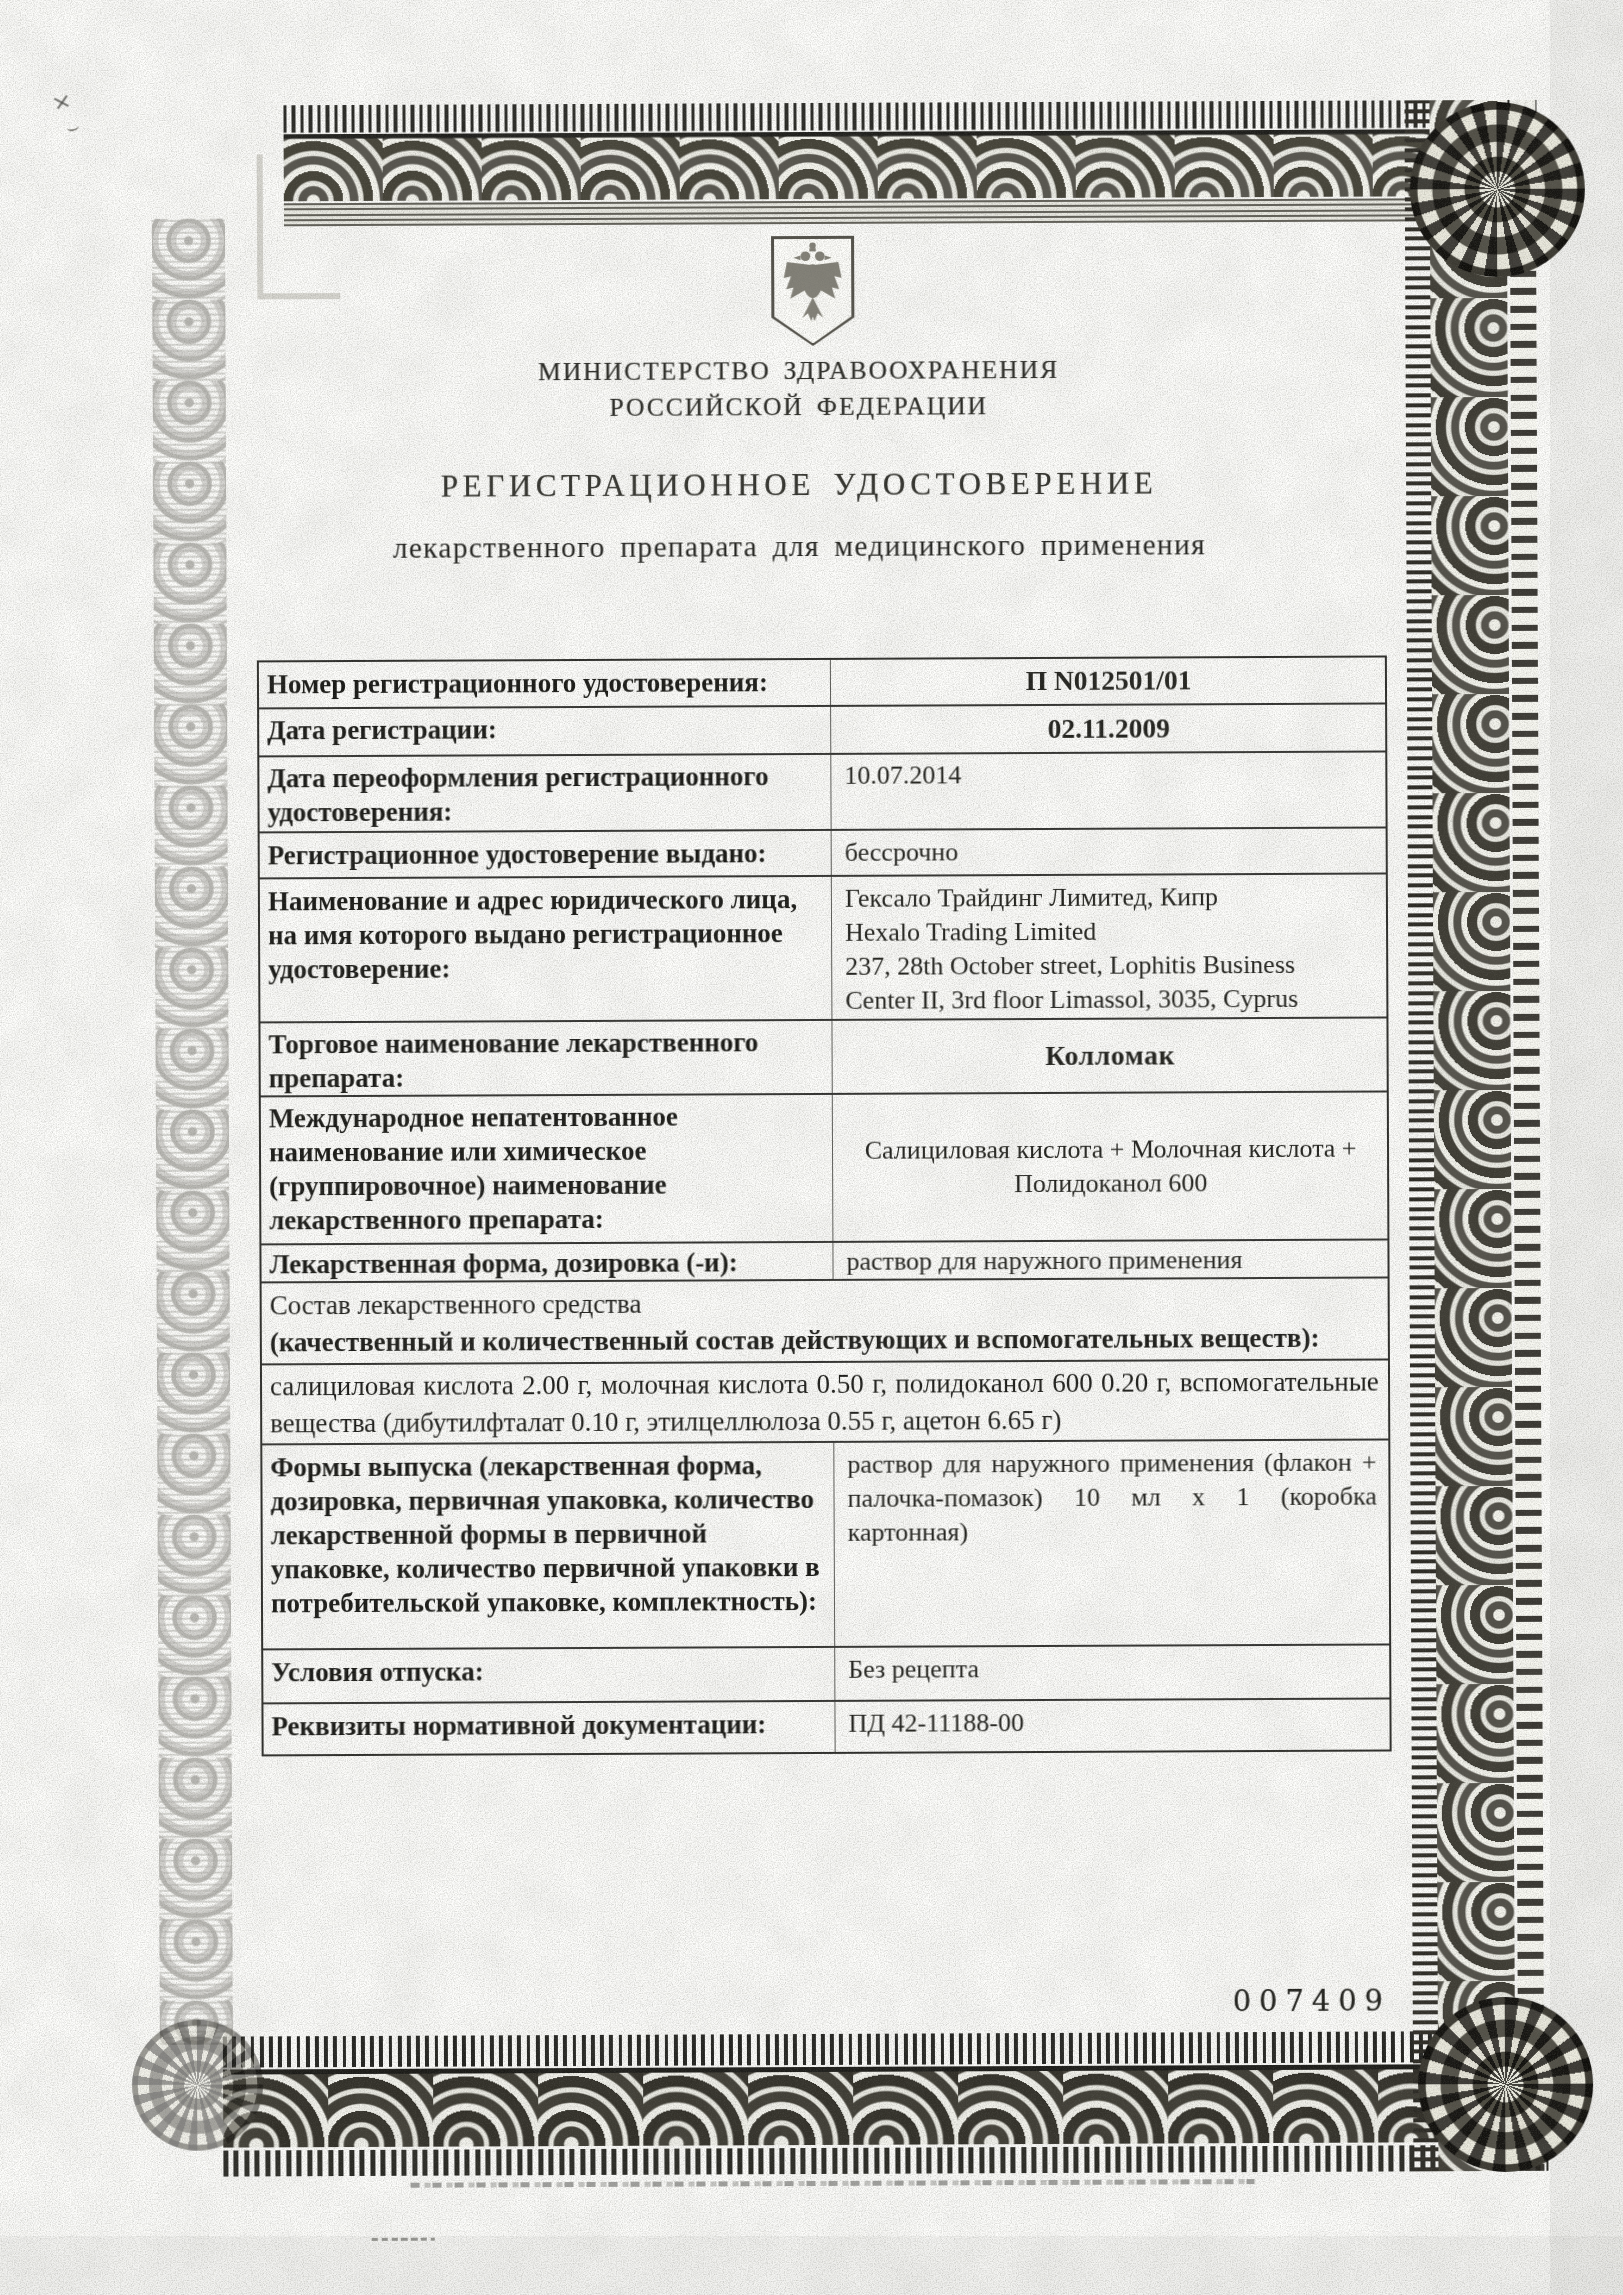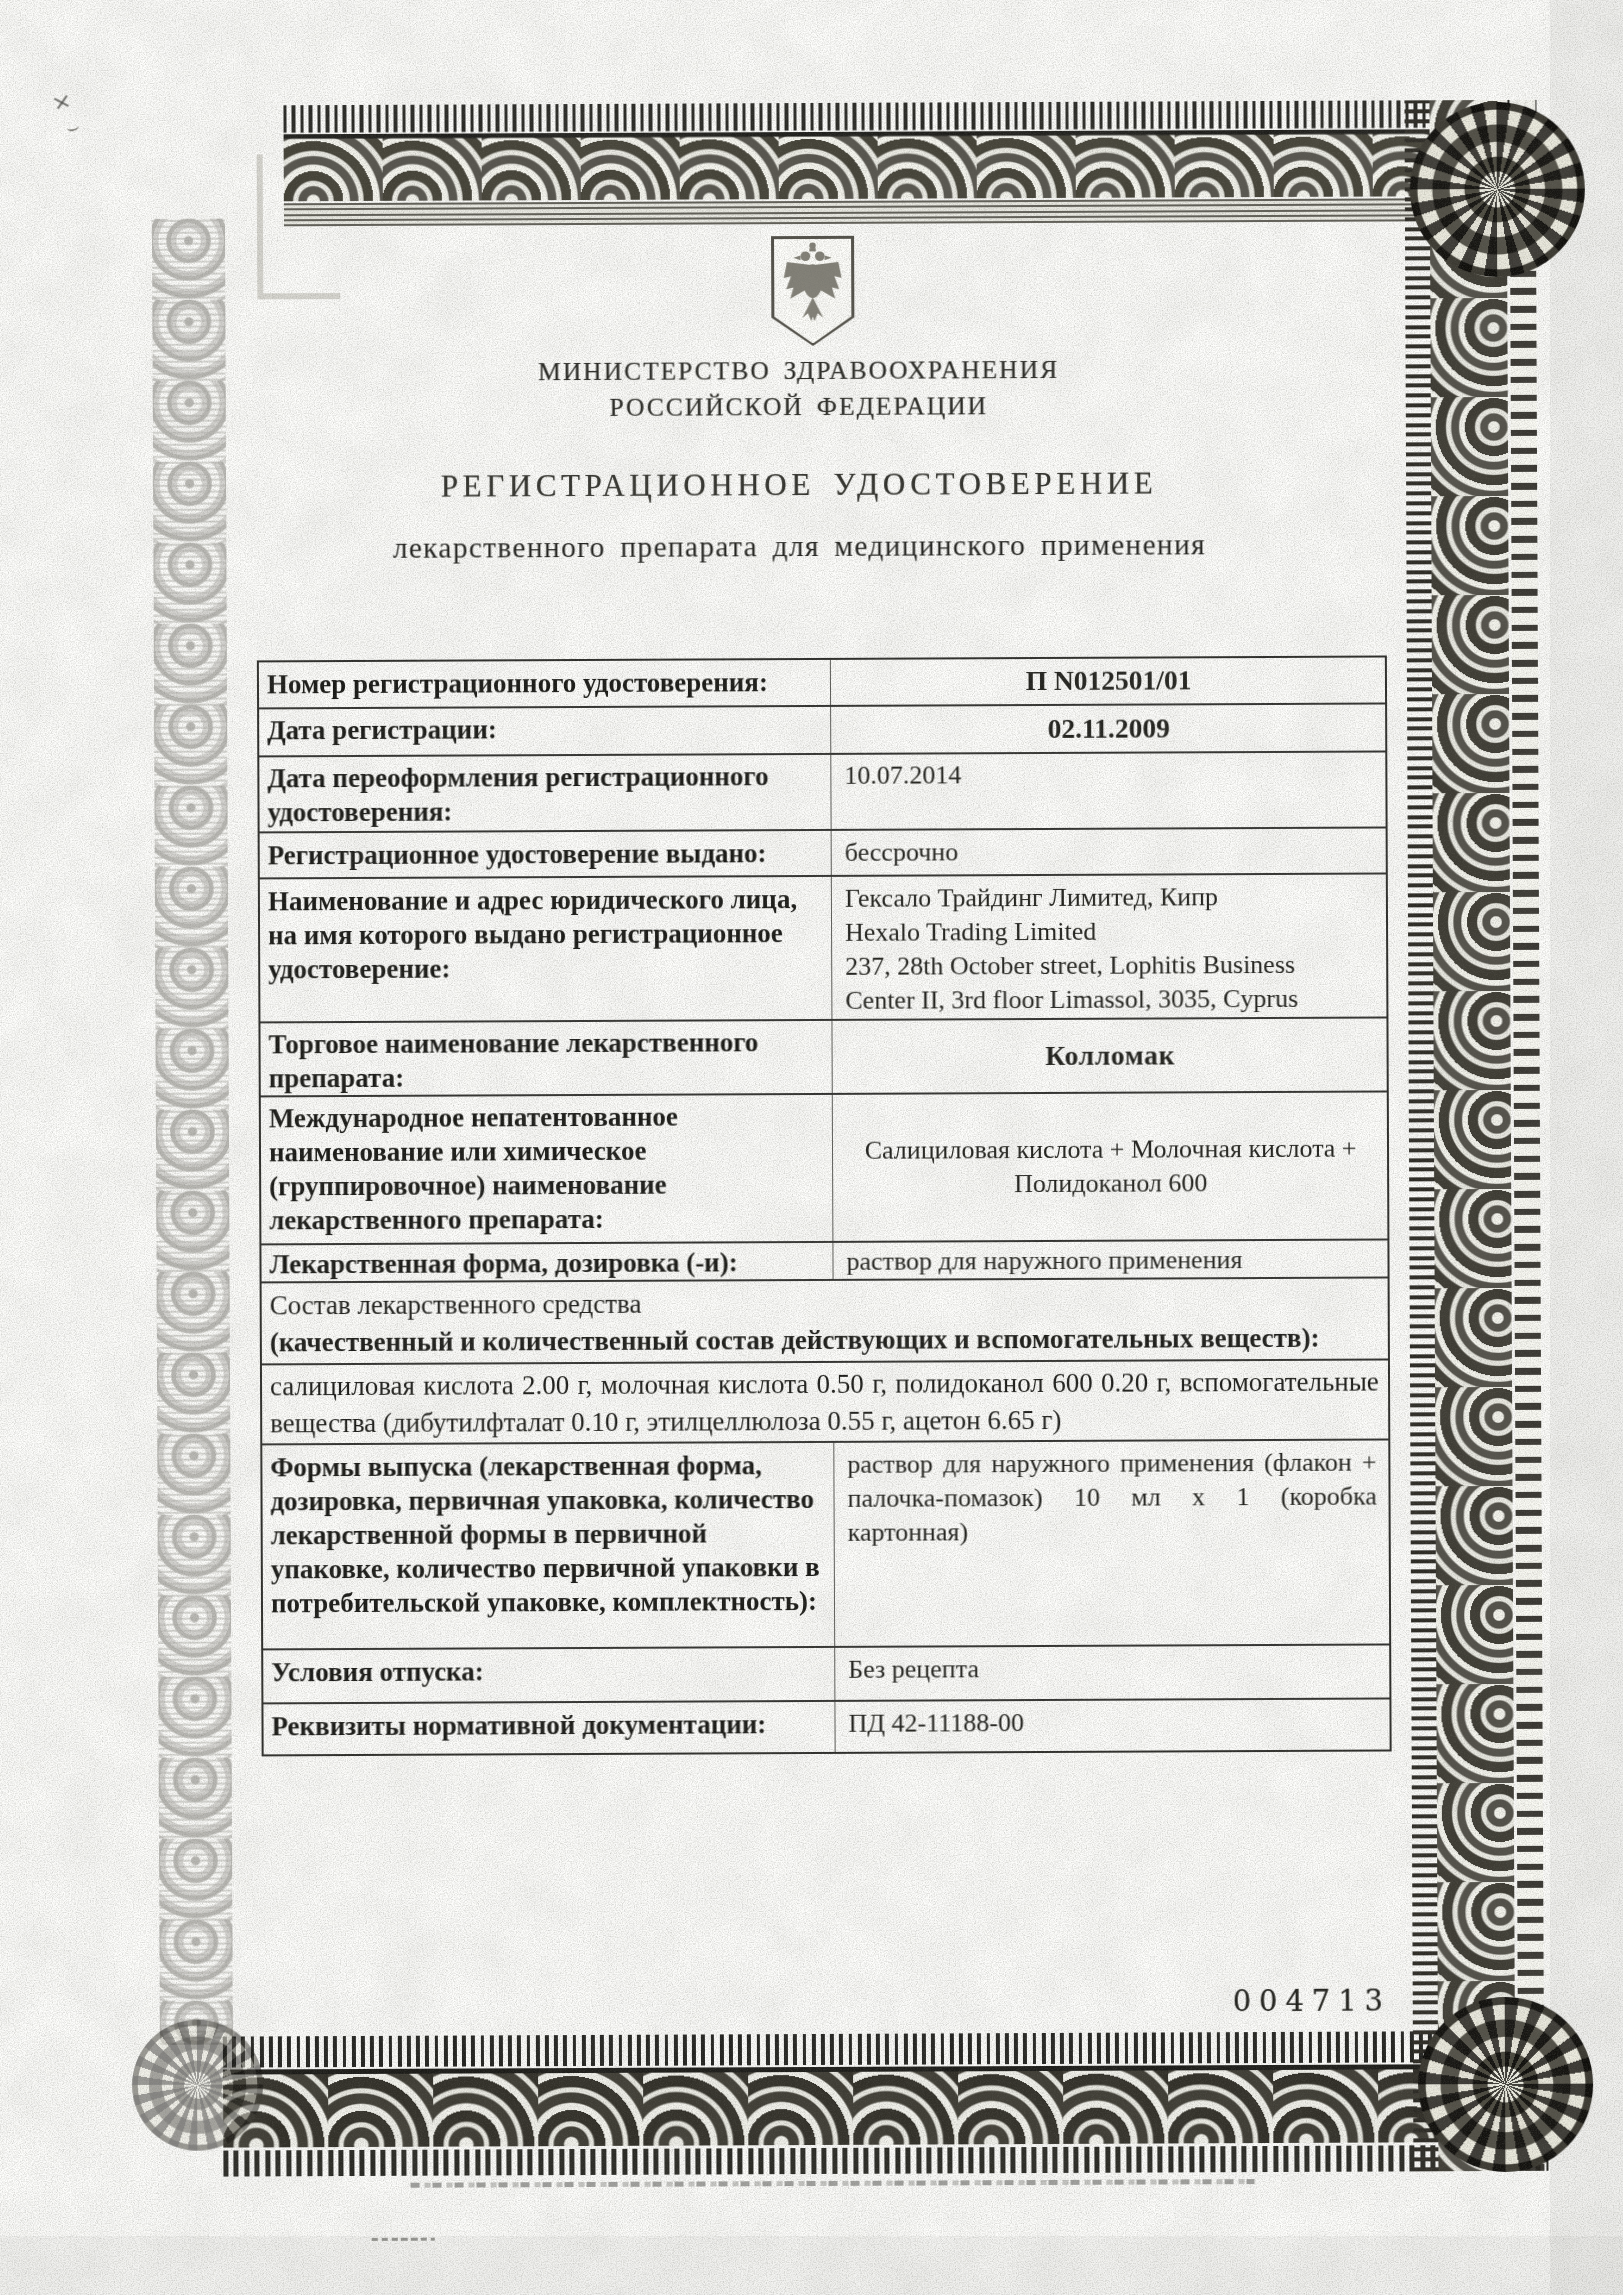--- a/index.html
+++ b/index.html
@@ -236,21 +236,21 @@
       <div class="cell val">Без рецепта</div>
     </div>
 
     <div class="row r13">
       <div class="cell lab">Реквизиты нормативной документации:</div>
       <div class="cell val">ПД 42-11188-00</div>
     </div>
 
   </div>
 
-  <div class="serial">004713</div>
+  <div class="serial">007409</div>
 
   <div class="microtext"></div>
   <div class="microdash"></div>
 
 </div>
 
 <svg class="noise" width="1623" height="2295" viewBox="0 0 2480 3507">
   <filter id="speck">
     <feTurbulence type="fractalNoise" baseFrequency="0.55" numOctaves="2" seed="7" stitchTiles="stitch"></feTurbulence>
     <feColorMatrix type="matrix" values="0 0 0 0 0.15  0 0 0 0 0.15  0 0 0 0 0.13  0.6 0.6 0.6 0 -0.78"></feColorMatrix>

